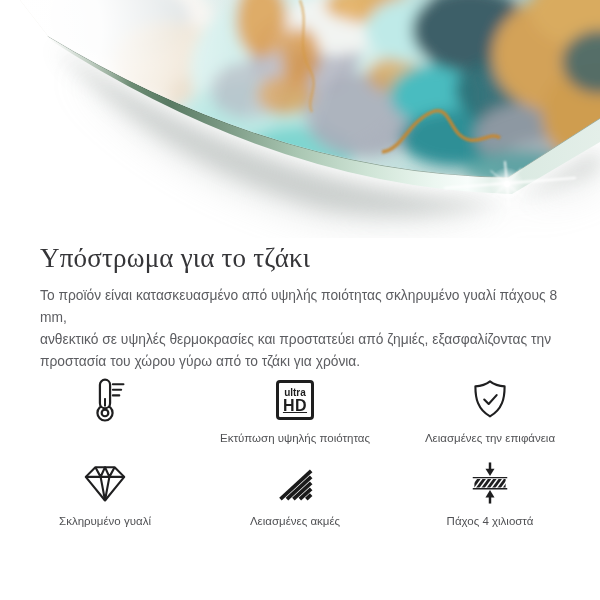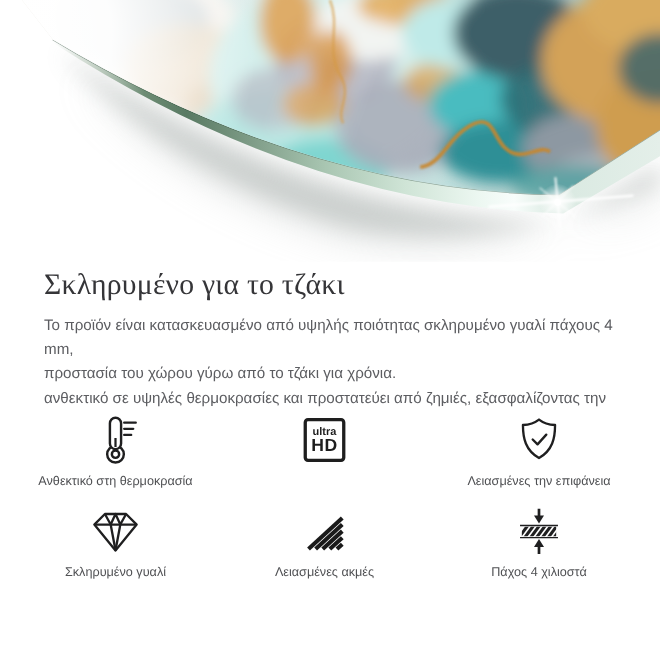--- a/index.html
+++ b/index.html
@@ -57,21 +57,21 @@
   .uhd {
     box-sizing: border-box;
     width: 38px; height: 40px;
     border: 3px solid #1e1e1e;
     border-radius: 4px;
     display: flex; flex-direction: column;
     align-items: center; justify-content: center;
     color: #1e1e1e;
   }
   .uhd .top { font-size: 10px; font-weight: 700; line-height: 11px; }
-  .uhd .bottom { font-size: 16px; font-weight: 800; line-height: 15px; letter-spacing: 0.5px; }
+  .uhd .bottom { font-size: 16px; font-weight: 800; line-height: 15px; letter-spacing: 0.5px; text-decoration: underline; }
 </style>
 </head>
 <body>
 
 <div class="hero">
   <svg width="600" height="238" viewBox="0 0 600 238" xmlns="http://www.w3.org/2000/svg">
     <defs>
       <filter id="b7" x="-40%" y="-40%" width="180%" height="180%">
           <feGaussianBlur stdDeviation="7"></feGaussianBlur>
         </filter>
@@ -179,54 +179,54 @@
         <line x1="445" y1="188" x2="575" y2="178" stroke-width="2.2" opacity="0.95"></line>
         <line x1="505" y1="162" x2="509" y2="206" stroke-width="2" opacity="0.8"></line>
         <line x1="491" y1="171" x2="523" y2="197" stroke-width="1.4" opacity="0.6"></line>
         <line x1="493" y1="197" x2="521" y2="169" stroke-width="1.4" opacity="0.6"></line>
       </g>
       <circle cx="507" cy="184" r="3" fill="#ffffff"></circle>
     </g>
   </svg>
 </div>
 
-<h1><span>Σκληρυμένο για το τζάκι</span><br></h1>
+<h1><span>Υπόστρωμα για το τζάκι</span><br></h1>
 
 <div class="para">
-  <div>Το προϊόν είναι κατασκευασμένο από υψηλής ποιότητας σκληρυμένο γυαλί πάχους 4 mm,</div>
+  <div>Το προϊόν είναι κατασκευασμένο από υψηλής ποιότητας σκληρυμένο γυαλί πάχους 8 mm,</div>
+  <div>ανθεκτικό σε υψηλές θερμοκρασίες και προστατεύει από ζημιές, εξασφαλίζοντας την</div>
   <div>προστασία του χώρου γύρω από το τζάκι για χρόνια.</div>
-  <div>ανθεκτικό σε υψηλές θερμοκρασίες και προστατεύει από ζημιές, εξασφαλίζοντας την</div>
 </div>
 
 <div class="features">
 
   <div class="feature">
     <div class="icon-box">
       <svg width="48" height="48" viewBox="0 0 52 52">
         <circle class="icon-stroke" cx="26" cy="40" r="8.2"></circle>
         <rect x="20.5" y="4" width="11" height="31" rx="5.5" fill="#ffffff" stroke="#1f1f20" stroke-width="2.4"></rect>
         <circle class="icon-stroke" cx="26" cy="40" r="3.6" stroke-width="2.2"></circle>
         <line x1="26" y1="24" x2="26" y2="33" stroke="#1f1f20" stroke-width="2.2"></line>
         <g stroke="#1f1f20" stroke-width="2.2" stroke-linecap="round">
           <line x1="34.5" y1="9" x2="46" y2="9"></line>
           <line x1="34.5" y1="15" x2="43.5" y2="15"></line>
           <line x1="34.5" y1="21" x2="41.5" y2="21"></line>
         </g>
       </svg>
     </div>
-    <div class="feature-label">Ανθεκτικό στη θερμοκρασία</div>
   </div>
 
   <div class="feature">
     <div class="icon-box">
       <div class="uhd">
         <span class="top">ultra</span>
         <span class="bottom">HD</span>
       </div>
     </div>
+    <div class="feature-label">Εκτύπωση υψηλής ποιότητας</div>
   </div>
 
   <div class="feature">
     <div class="icon-box">
       <svg width="46" height="46" viewBox="0 0 52 52">
         <path class="icon-stroke" stroke-width="2.6" stroke-linejoin="round" d="M26 5 C21.5 8.5 15.5 10.3 9.5 10.6 C9.5 24 12 36.5 26 44.5 C40 36.5 42.5 24 42.5 10.6 C36.5 10.3 30.5 8.5 26 5 Z"></path>
         <path class="icon-stroke" stroke-width="2.6" stroke-linecap="round" stroke-linejoin="round" d="M19.5 25.5 L24.5 30.5 L33.5 20.5"></path>
       </svg>
     </div>
     <div class="feature-label">Λειασμένες την επιφάνεια</div>

